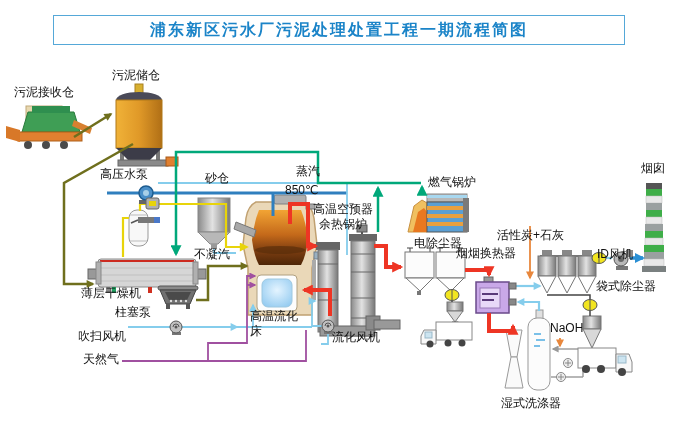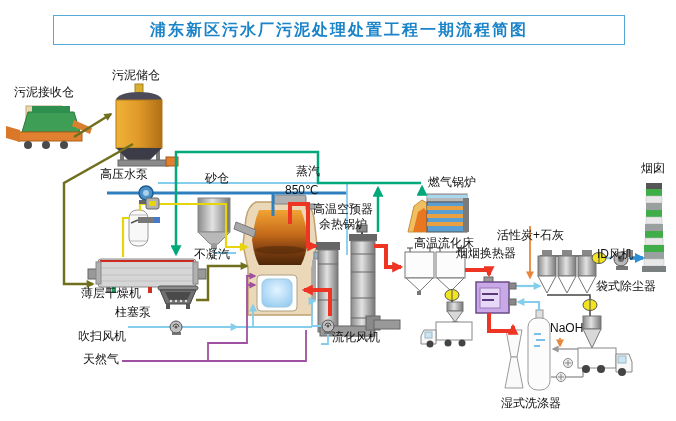--- a/index.html
+++ b/index.html
@@ -390,28 +390,29 @@
 
   <div class="lbl" style="left:14px;top:86px;">污泥接收仓</div>
   <div class="lbl" style="left:112px;top:69px;">污泥储仓</div>
   <div class="lbl" style="left:100px;top:168px;">高压水泵</div>
   <div class="lbl" style="left:205px;top:172px;">砂仓</div>
   <div class="lbl" style="left:296px;top:165px;">蒸汽</div>
   <div class="lbl" style="left:285px;top:184px;">850℃</div>
   <div class="lbl" style="left:313px;top:203px;">高温空预器</div>
   <div class="lbl" style="left:319px;top:218px;">余热锅炉</div>
   <div class="lbl" style="left:428px;top:176px;">燃气锅炉</div>
-  <div class="lbl" style="left:414px;top:237px;">高温流化床</div>
+  <div class="lbl" style="left:414px;top:237px;">电除尘器</div>
   <div class="lbl" style="left:456px;top:247px;">烟烟换热器</div>
   <div class="lbl" style="left:497px;top:209px;margin-top:20px;">活性炭+石灰</div>
   <div class="lbl" style="left:597px;top:248px;text-align:center;">ID风机</div>
   <div class="lbl" style="left:641px;top:162px;">烟囱</div>
   <div class="lbl" style="left:596px;top:280px;text-align:center;">袋式除尘器</div>
   <div class="lbl" style="left:194px;top:248px;">不凝汽</div>
   <div class="lbl" style="left:81px;top:288px;font-family:Liberation Mono, monospace;">薄层干燥机</div>
   <div class="lbl" style="left:115px;top:306px;">柱塞泵</div>
   <div class="lbl" style="left:78px;top:330px;">吹扫风机</div>
   <div class="lbl" style="left:83px;top:353px;">天然气</div>
+  <div class="lbl wrap2" style="left:250px;top:309px;">高温流化床</div>
   <div class="lbl" style="left:332px;top:331px;">流化风机</div>
   <div class="lbl" style="left:550px;top:322px;">NaOH</div>
   <div class="lbl" style="left:501px;top:397px;">湿式洗涤器</div>
 
 </div>
 
 </body></html>

